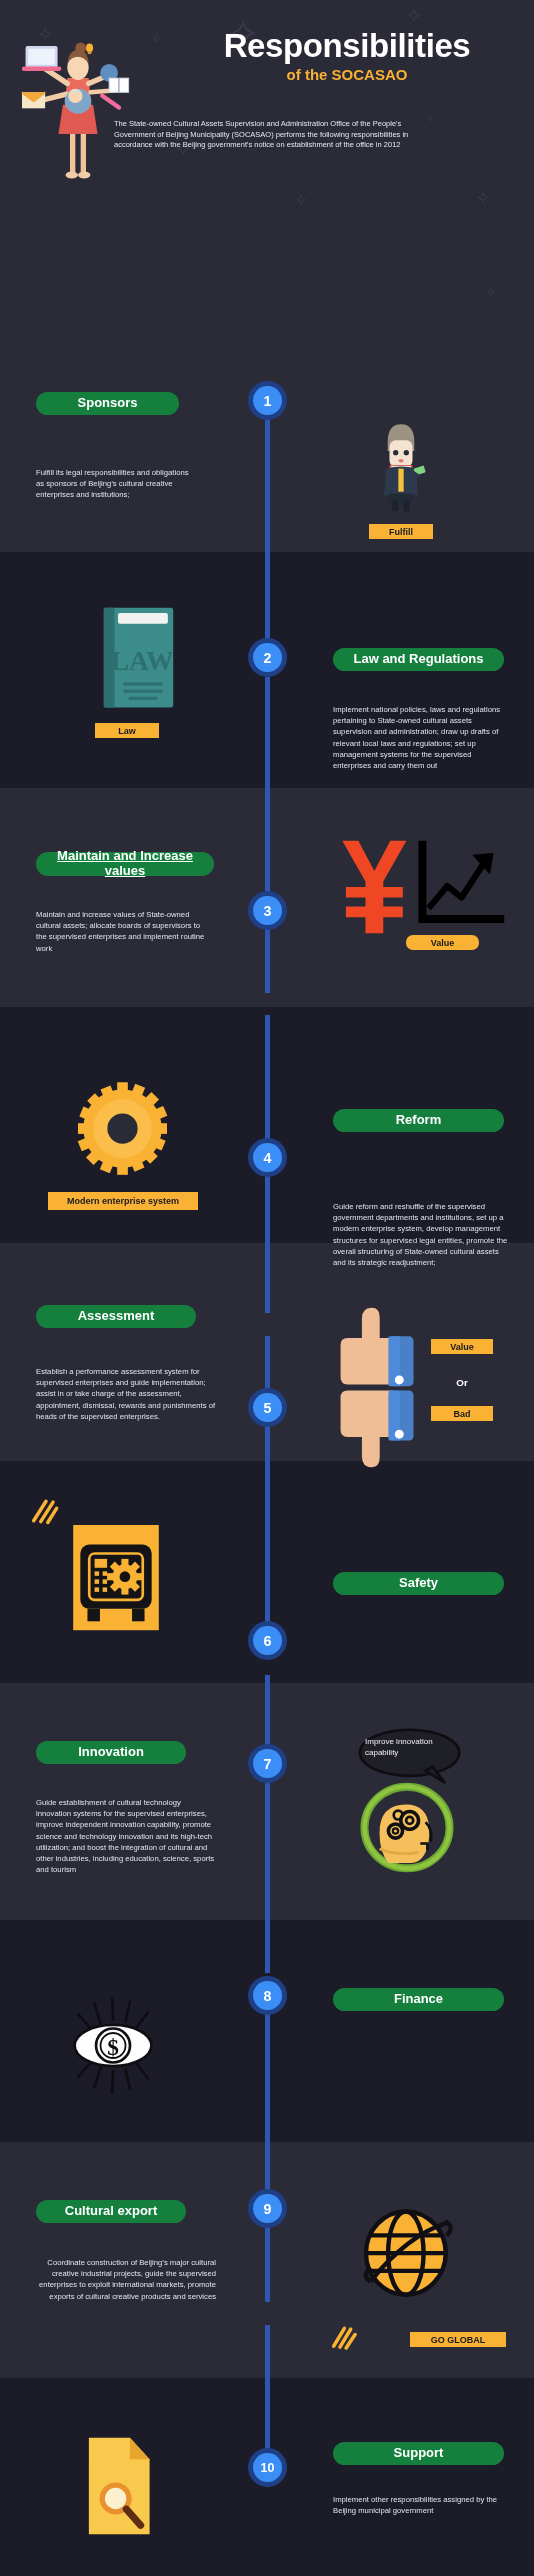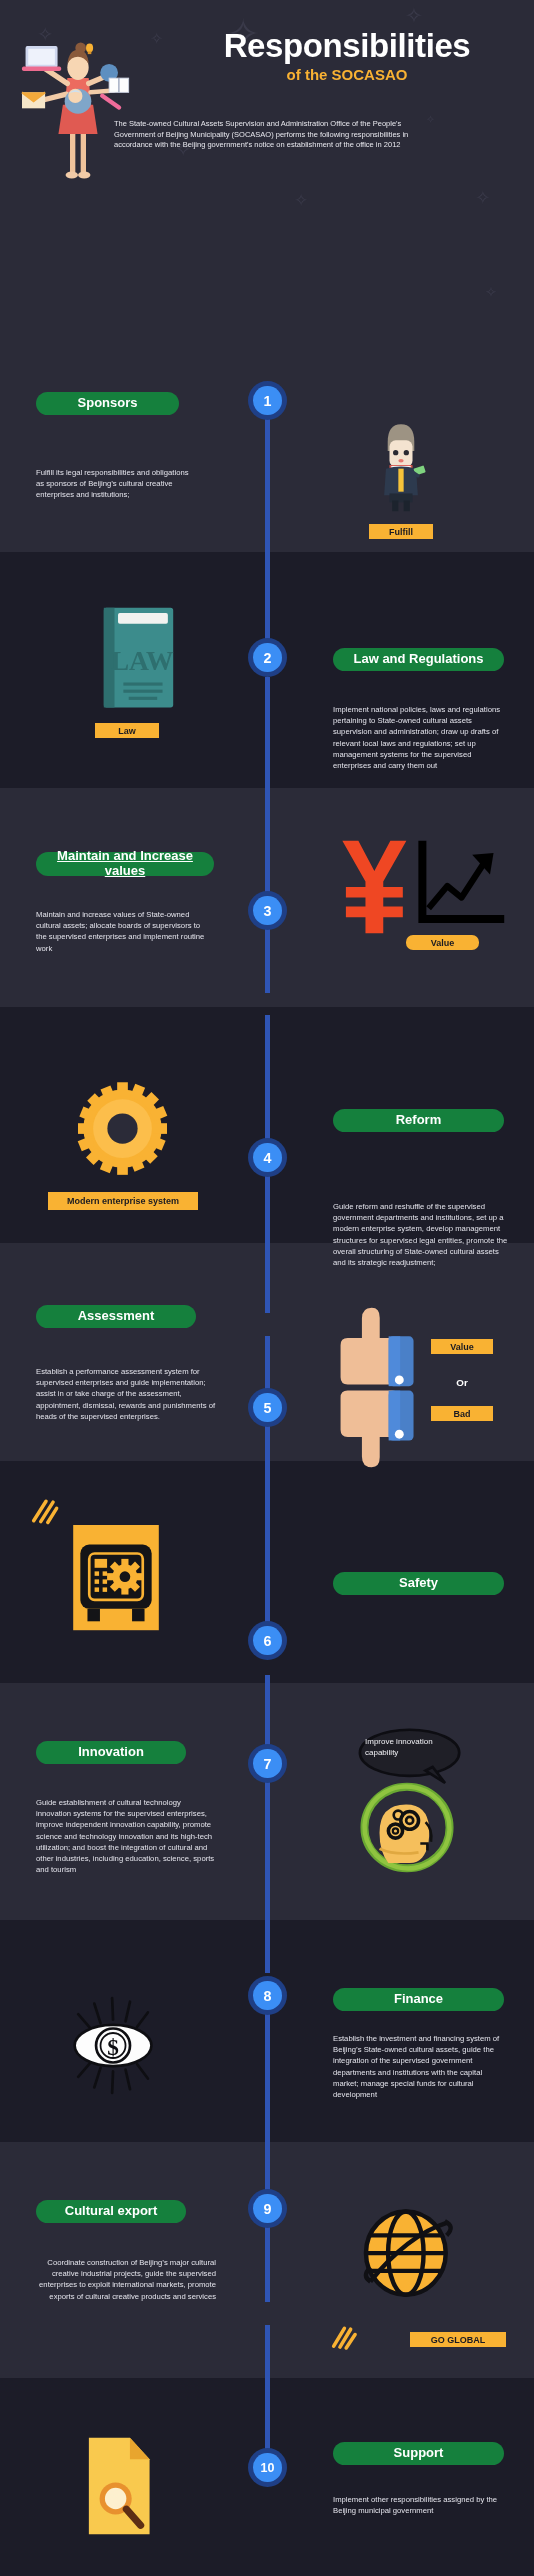--- a/index.html
+++ b/index.html
@@ -419,21 +419,20 @@
       <circle cx="56" cy="44" r="4" fill="none" stroke="#111" stroke-width="3"></circle>
       <circle cx="40" cy="56" r="8" fill="none" stroke="#111" stroke-width="4"></circle>
       <circle cx="40" cy="56" r="3" fill="none" stroke="#111" stroke-width="2.5"></circle>
       <circle cx="43" cy="38" r="5" fill="none" stroke="#111" stroke-width="3"></circle>
       <path d="M74 46 q8 8 6 22" stroke="#111" stroke-width="3" fill="none"></path>
       <path d="M68 70 l8 0 l0 8" stroke="#111" stroke-width="3" fill="none"></path>
     </svg>
   </div>
 
   <div class="pill" style="left:333px;top:1988px;width:171px;">Finance</div>
-  <div class="body-text" style="left:333px;top:2033px;width:175px;">Establish the investment and financing system of Beijing’s State-owned cultural assets, guide the integration of the supervised government departments and institutions with the capital market; manage special funds for cultural development</div>
   <div class="icon-wrap" style="left:71px;top:1991px;">
     <svg width="93" height="109" viewBox="0 0 104 122">
       <g stroke="#0e0e12" stroke-width="3" stroke-linecap="round">
         <line x1="8" y1="26" x2="22" y2="42"></line>
         <line x1="26" y1="14" x2="33" y2="36"></line>
         <line x1="46" y1="8" x2="47" y2="32"></line>
         <line x1="66" y1="12" x2="61" y2="34"></line>
         <line x1="86" y1="24" x2="74" y2="40"></line>
         <line x1="8" y1="96" x2="22" y2="80"></line>
         <line x1="26" y1="108" x2="33" y2="86"></line>

